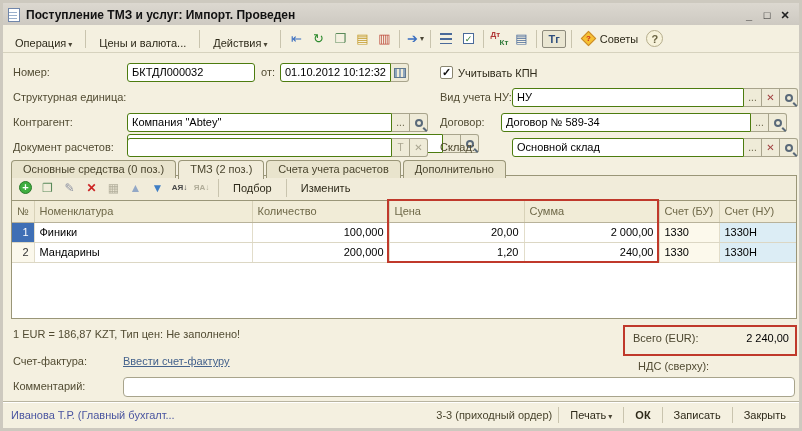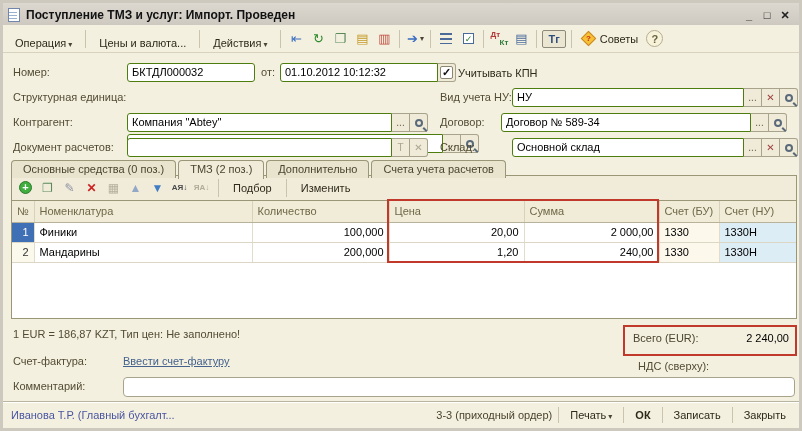--- a/index.html
+++ b/index.html
@@ -171,21 +171,21 @@
     </div>
     <div class="helpbtn">?</div>
   </div>
 
   <div class="form">
     <div class="lbl" style="left:10px; top:10px;">Номер:</div>
     <div class="field" style="left:124px; top:10px; width:128px;">
       <div class="fin solo">БКТДЛ000032</div>
     </div>
     <div class="lbl" style="left:258px; top:10px;">от:</div>
-    <div class="field" style="left:277px; top:10px; width:176px;">
+    <div class="field" style="left:277px; top:10px; width:129px;">
       <div class="fin">01.10.2012 10:12:32</div>
       <div class="fbtn">
           <span class="cal"></span>
         </div>
     </div>
     <div class="checkbox" style="left:437px; top:10px;">
       <span class="cbox">✓</span>
       <span>Учитывать КПН</span>
     </div>
 
@@ -237,22 +237,22 @@
       <div class="fbtn red">✕</div>
       <div class="fbtn">
           <span class="mag"></span>
         </div>
     </div>
   </div>
 
   <div class="tabs">
     <div class="tab">Основные средства (0 поз.)</div>
     <div class="tab active">ТМЗ (2 поз.)</div>
+    <div class="tab">Счета учета расчетов</div>
     <div class="tab">Дополнительно</div>
-    <div class="tab">Счета учета расчетов</div>
   </div>
 
   <div class="tabpanel">
     <div class="gridbar">
       <div class="gico">
           <span class="addcirc">+</span>
         </div>
       <div class="gico olive">❐</div>
       <div class="gico pencil">✎</div>
       <div class="gico del">✕</div>

